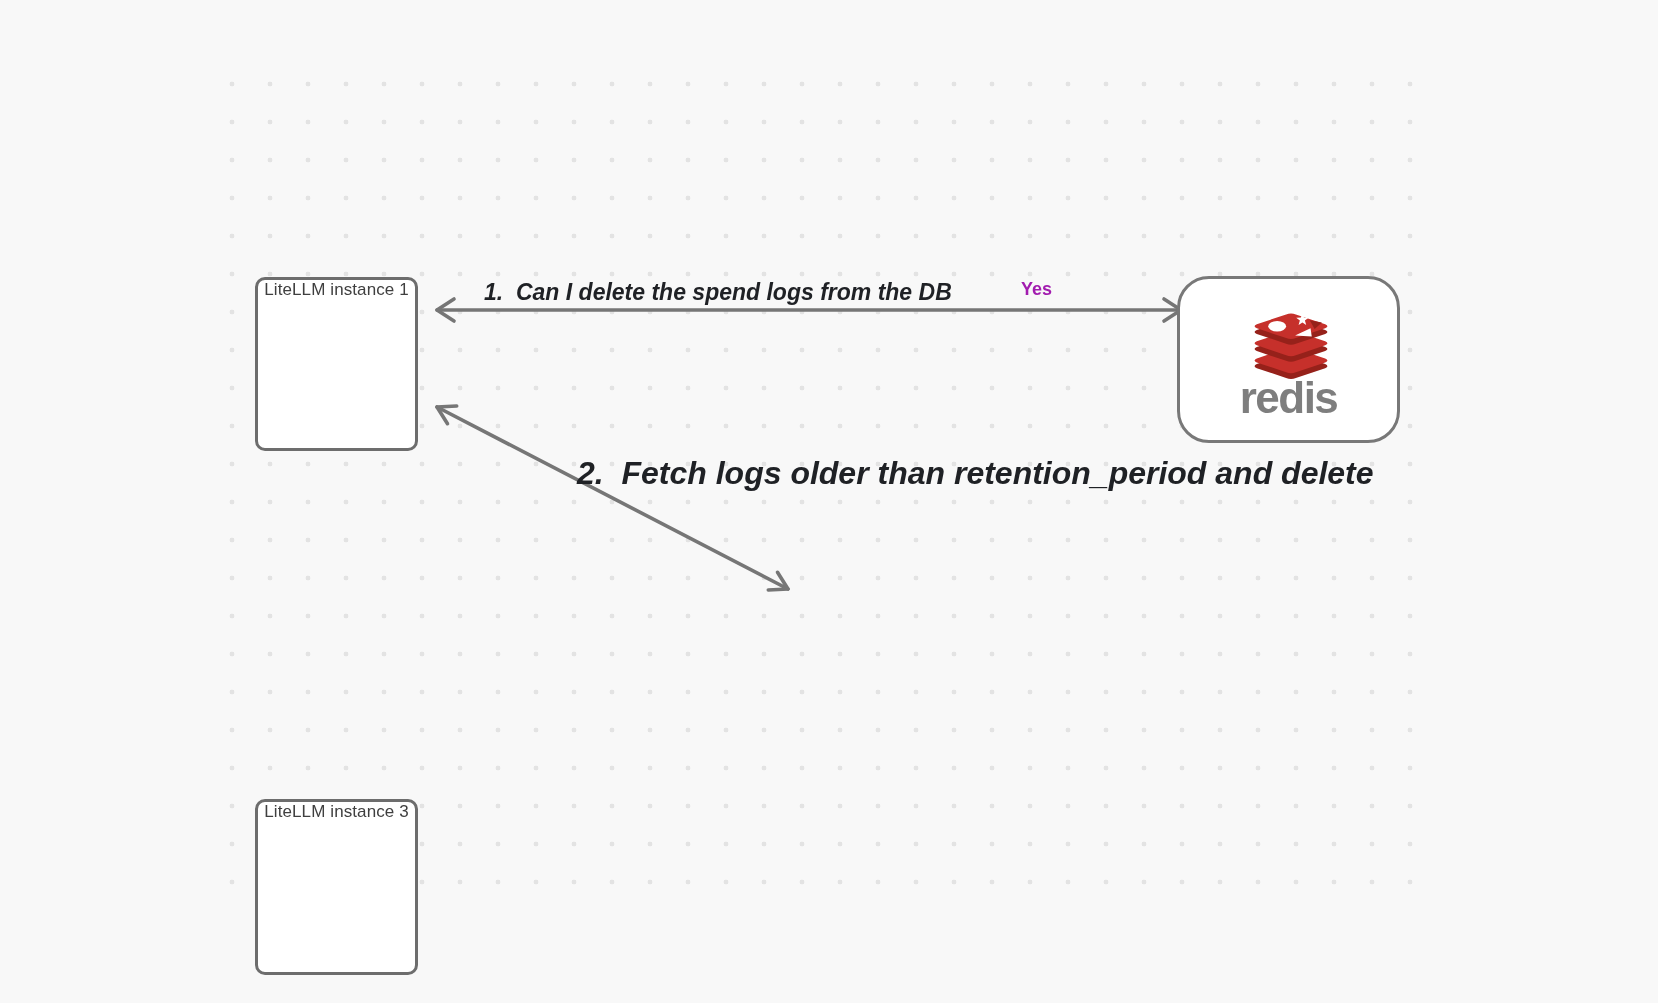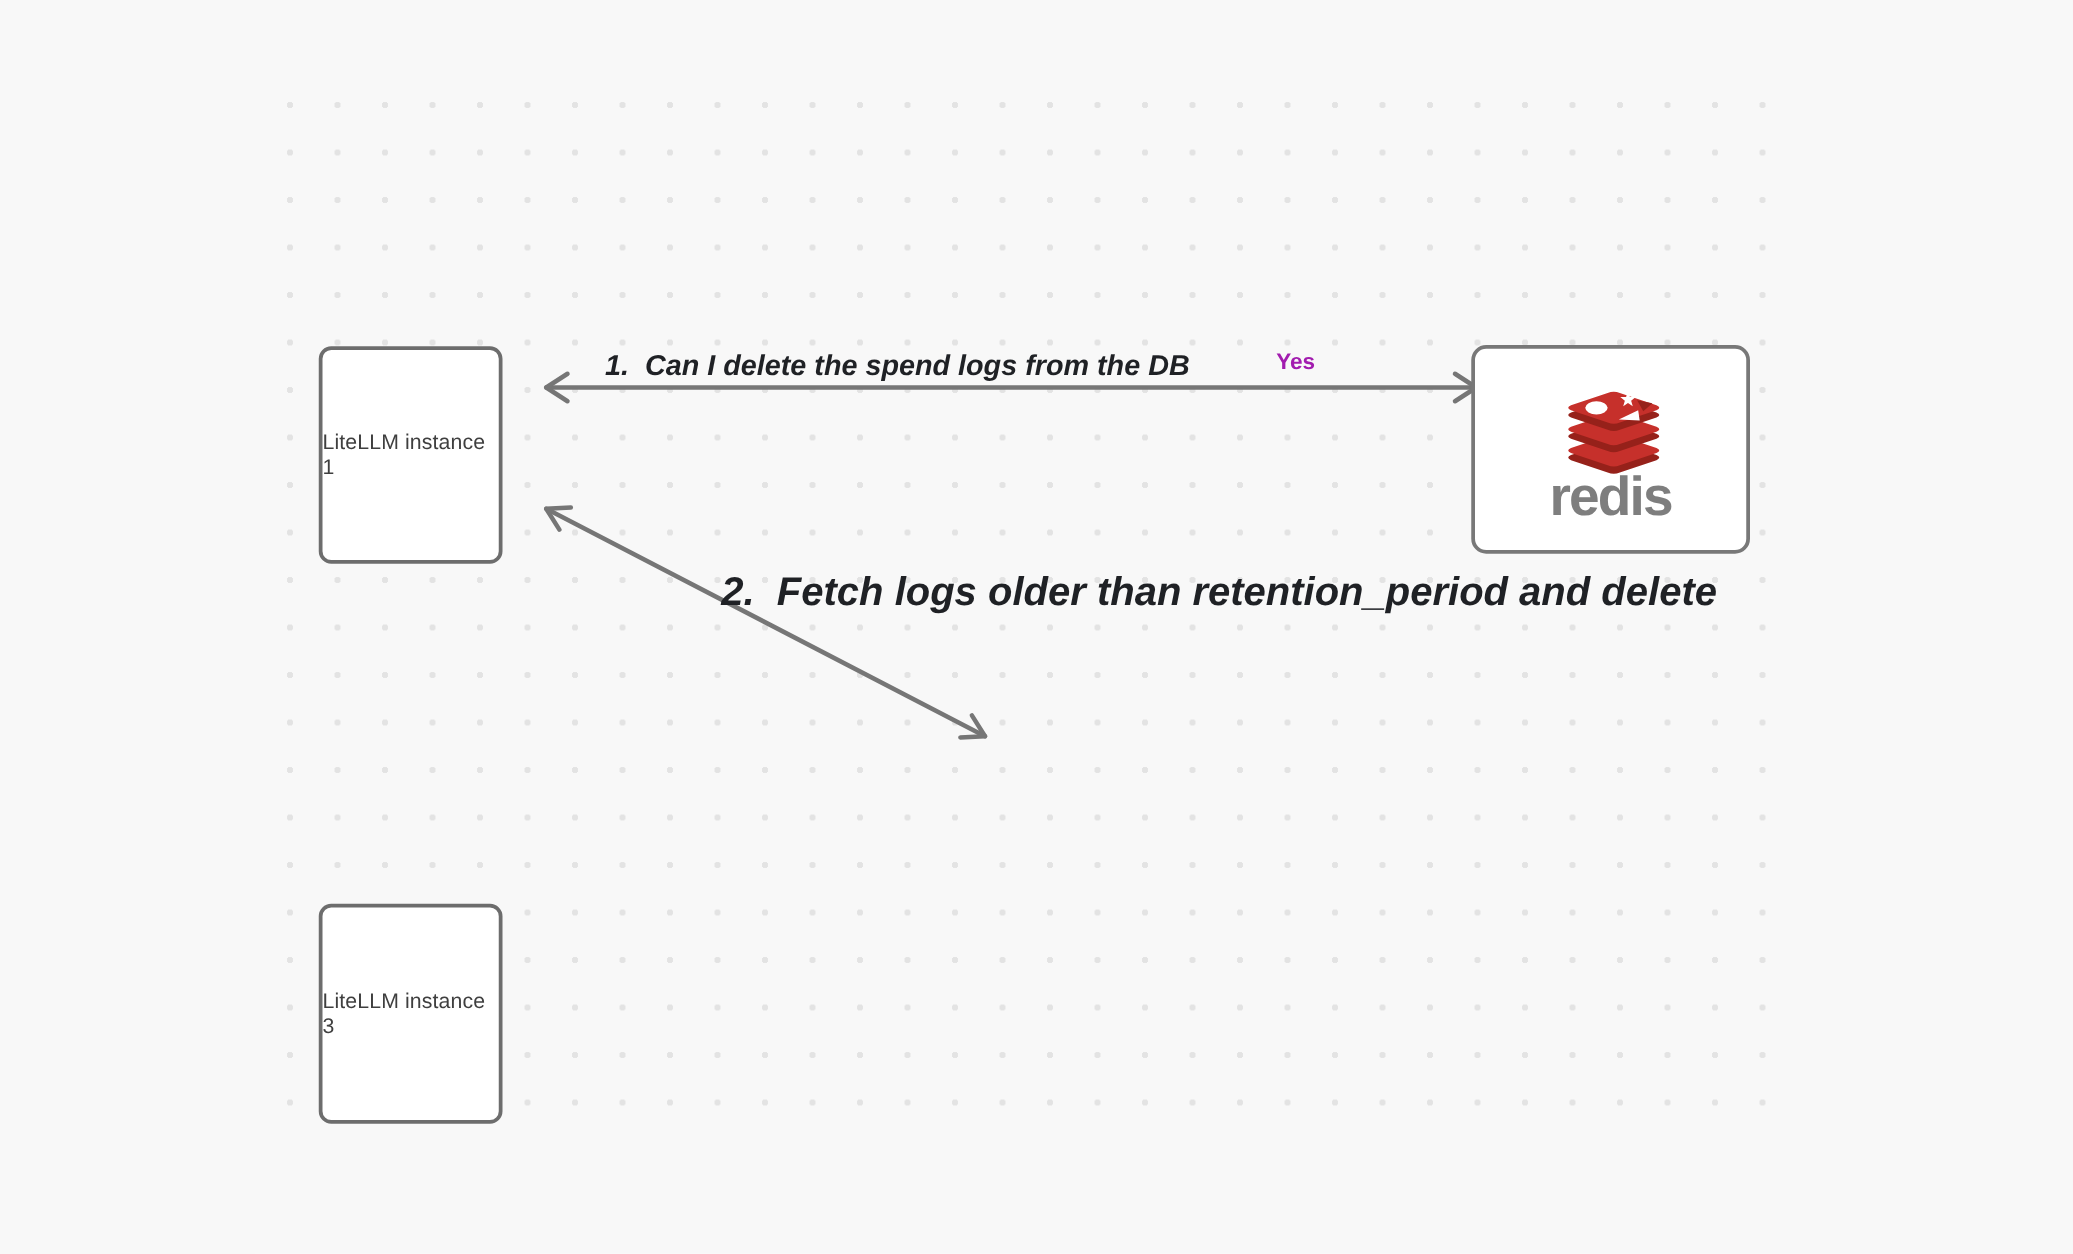--- a/index.html
+++ b/index.html
@@ -9,45 +9,45 @@
     width:1658px;height:1003px;
     background:#f8f8f8;
     overflow:hidden;
   }
   #dot-grid{
     position:absolute;left:213px;top:65px;width:1217px;height:837px;
     background-image:radial-gradient(circle,#e3e3e3 2.4px,rgba(0,0,0,0) 2.6px);
     background-size:38px 38px;
   }
   .instance-box{
-    position:absolute;left:255px;width:147px;height:174px;
+    position:absolute;left:255px;width:163px;height:174px;
     background:#ffffff;border:3px solid #6d6d6d;border-radius:10px;
-    display:flex;align-items:center;justify-content:center;
+    display:flex;justify-content:center;
     box-sizing:border-box;
   }
   .instance-label{
     font-size:17px;color:#3f3f3f;letter-spacing:0.1px;
   }
   #box-1{top:277px;}
   #box-2{top:515px;height:176px;}
-  #box-3{top:723px;height:176px;}
+  #box-3{top:799px;height:176px;}
   #arrow-layer{
     position:absolute;left:0;top:0;width:1658px;height:1003px;
   }
   .arrow-stroke{stroke:#767676;stroke-width:3.6;fill:none;stroke-linecap:round;stroke-linejoin:round;}
   .arrow-label{
     position:absolute;
     font-weight:bold;color:#1f2125;white-space:pre;font-style:italic;
   }
   #arrow1-label{left:484px;top:279px;font-size:23px;}
   #arrow1-answer{left:1021px;top:279px;font-size:18px;font-weight:bold;color:#a21caf;position:absolute;}
   #arrow2-label{left:577px;top:455px;font-size:32px;}
   #redis-node{
     position:absolute;left:1177px;top:276px;width:223px;height:167px;
-    background:#ffffff;border:3.5px solid #787878;border-radius:12px;
+    background:#ffffff;border:3.5px solid #787878;border-radius:32px;
     box-sizing:border-box;
   }
   #redis-cube{position:absolute;left:70px;top:33px;}
   #redis-wordmark{
     position:absolute;left:0;top:94px;width:100%;text-align:center;
     font-size:44px;font-weight:bold;color:#7e7e7e;letter-spacing:-1.5px;
   }
   #db-group{position:absolute;left:797px;top:516px;width:180px;height:173px;}
   #db-cylinder-svg{position:absolute;left:0;top:0;}
   #pg-logo{position:absolute;left:15px;top:67px;}

